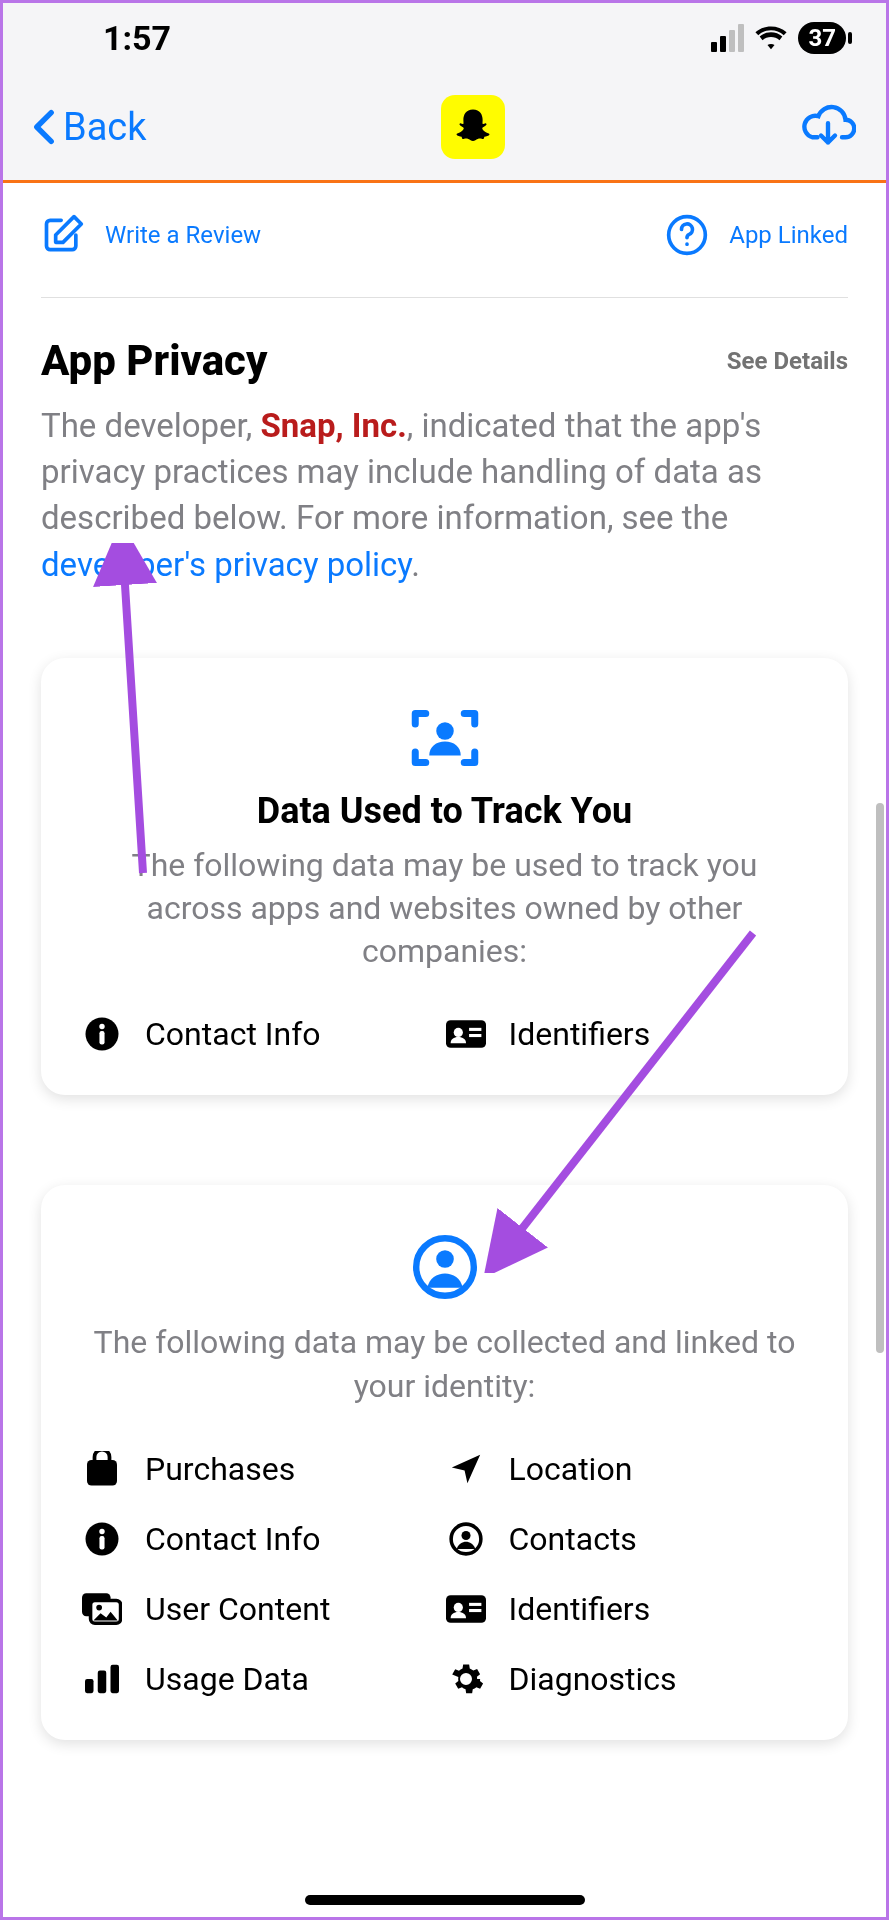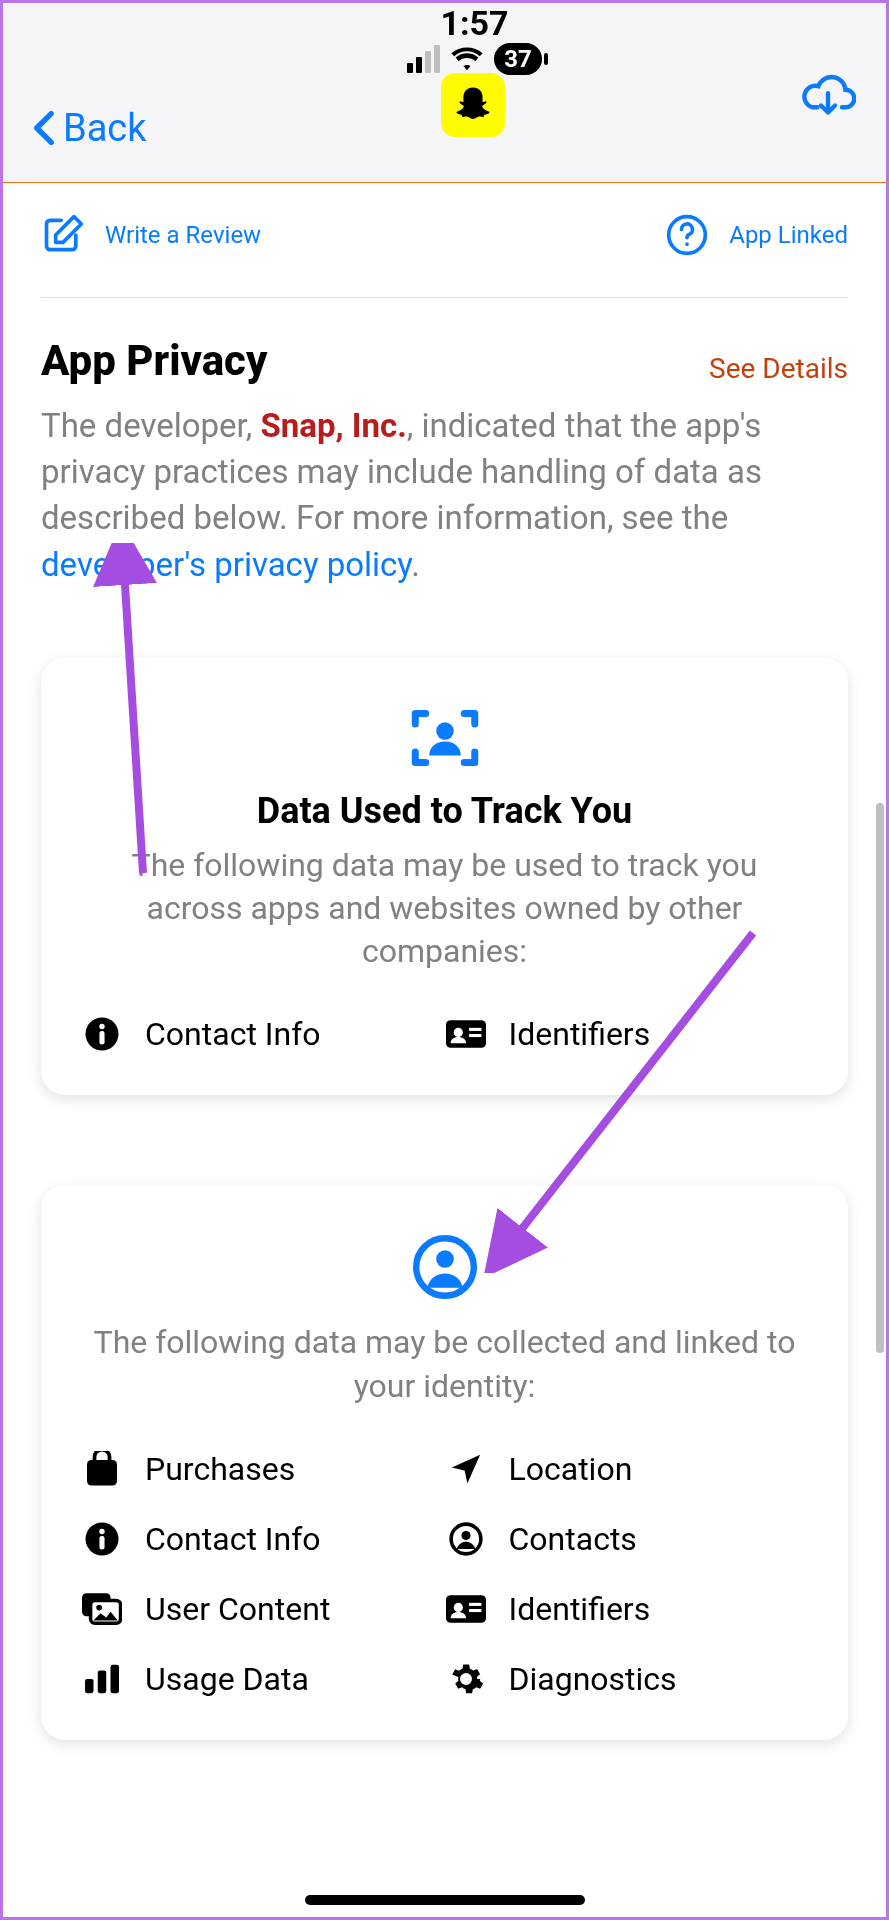--- a/index.html
+++ b/index.html
@@ -20,66 +20,66 @@
     overflow: hidden;
   }
   .status-bar {
     height: 70px;
     display: flex;
     align-items: center;
     justify-content: space-between;
     padding: 0 40px 0 100px;
     font-size: 34px;
     font-weight: 700;
-    flex-direction: column;
   }
   .status-right { display: flex; align-items: center; gap: 10px; }
   .signal-bars { display: flex; align-items: flex-end; gap: 3px; }
   .signal-bars span { width: 6px; background: #000; border-radius: 1px; }
   .signal-bars span:nth-child(1){ height: 10px; }
   .signal-bars span:nth-child(2){ height: 16px; }
   .signal-bars span:nth-child(3){ height: 22px; background:#bfbfbf; }
   .signal-bars span:nth-child(4){ height: 28px; background:#bfbfbf; }
   .battery {
     background: #000; color: #fff; border-radius: 16px;
     padding: 2px 10px; font-size: 24px; font-weight: 700;
     position: relative;
   }
   .battery::after{
     content:""; position:absolute; right:-6px; top:50%; transform:translateY(-50%);
     width:4px; height:12px; background:#000; border-radius:2px;
   }
   .nav-bar {
     height: 110px;
     display: flex;
+    align-items: center;
     justify-content: space-between;
     padding: 0 30px;
-    border-bottom: 1px solid #f97316;
+    border-bottom: 3px solid #f97316;
   }
   .back-btn { display: flex; align-items: center; gap: 8px; color: #0a7aff; font-size: 38px; }
   .app-icon {
     width: 64px; height: 64px; background: #fffc00; border-radius: 14px;
     display:flex; align-items:center; justify-content:center;
   }
   .cloud-btn { color: #0a7aff; }
   .content {
     flex: 1; background: #fff; overflow: hidden;
     padding: 30px 38px 0 38px;
   }
   .action-row {
     display: flex; justify-content: space-between; align-items: center;
     padding-bottom: 40px; border-bottom: 1px solid #e0e0e0;
   }
   .action-item { display: flex; align-items: center; gap: 20px; color: #0a7aff; font-size: 24px; }
   .privacy-header {
-    display: flex; justify-content: space-between; align-items: flex-end;
+    display: flex; justify-content: space-between; align-items: center;
     margin-top: 38px;
   }
   .privacy-title { font-size: 42px; font-weight: 800; }
-  .see-details { color: #c2410c; font-size: 28px; }
+  .see-details { color: #737373; font-size: 24px; font-weight: bold; }
   .privacy-desc {
     margin-top: 18px; font-size: 33px; color: #808085; line-height: 1.4;
   }
   .privacy-desc .bold { font-weight: 700; color: #b91c1c; }
   .privacy-desc .link { color: #0a7aff; }
   .card {
     background: #fff; border-radius: 24px; margin-top: 70px;
     padding: 50px 40px 40px 40px;
     box-shadow: 0 4px 14px rgba(0,0,0,0.12);
     text-align: center;

